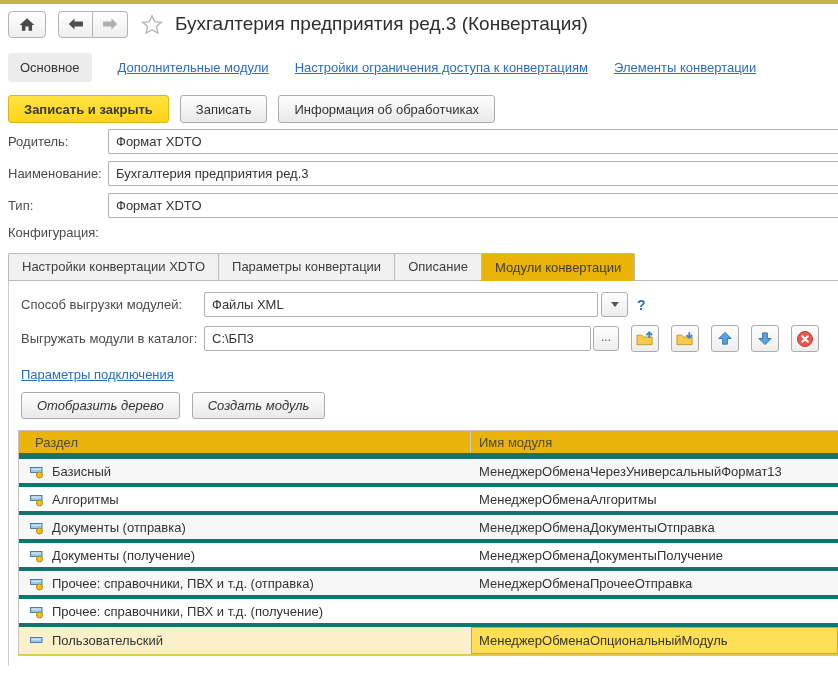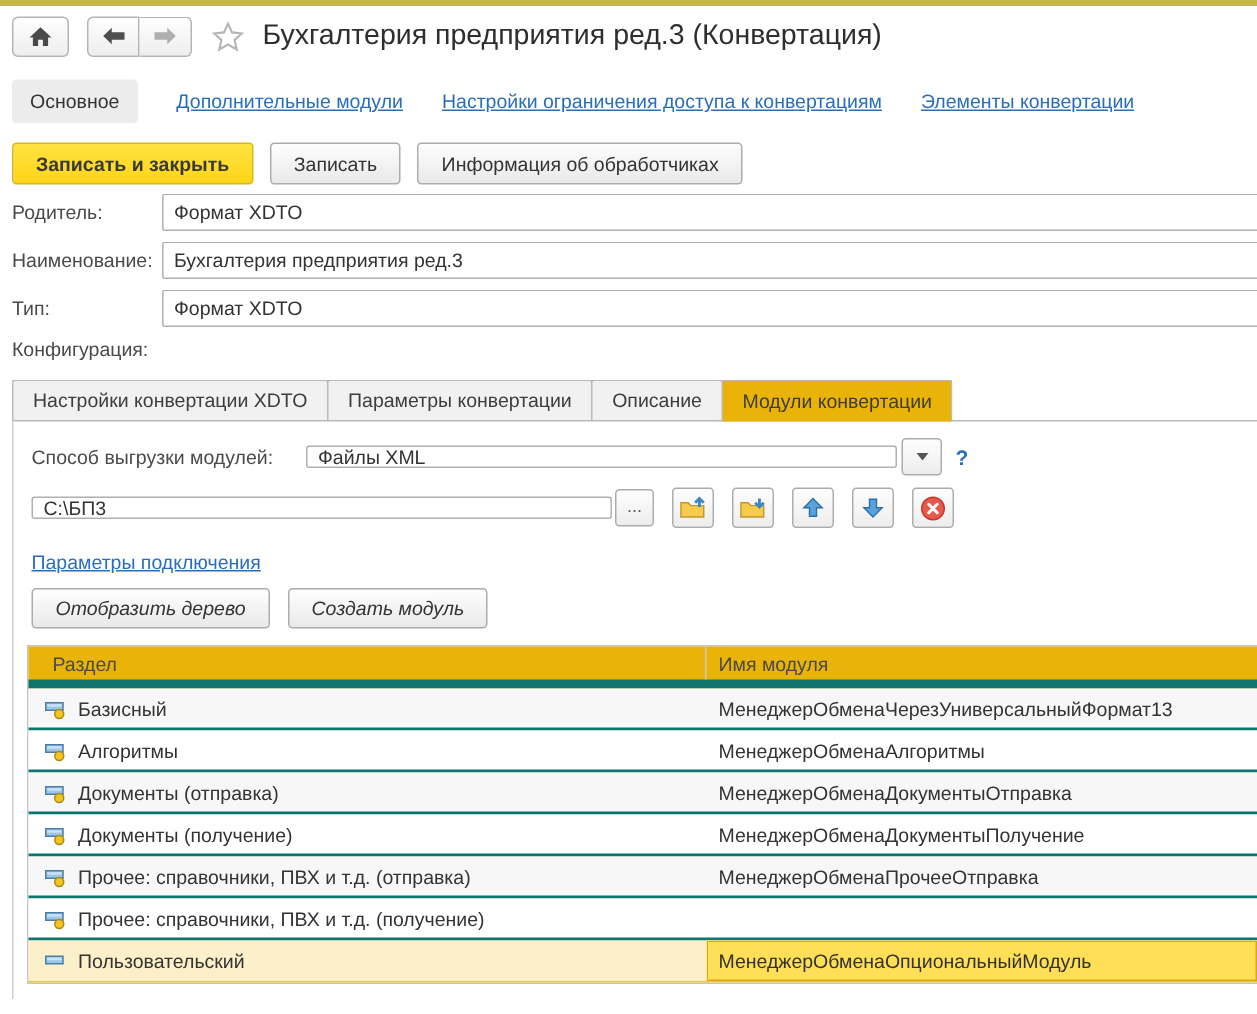--- a/index.html
+++ b/index.html
@@ -58,21 +58,21 @@
     color:#3D3D3D; cursor:pointer; white-space:nowrap;
   }
   .tab + .tab { margin-left:-1px; }
   .tab.active { background:#eab308; height:28px; line-height:27px; margin-bottom:-1px; position:relative; z-index:2; }
 
   .tabpanel { border-left:1px solid #CDCDCD; height:385px; padding:11px 0 0 12px; }
 
   .prow { display:flex; align-items:center; margin-bottom:8px; }
   .plabel { width:183px; flex:none; color:#4A4A4A; }
   .fieldbox {
-    height:15px; border:1px solid #B0B0B0; border-radius:2px; background:#fff;
+    height:25px; border:1px solid #B0B0B0; border-radius:2px; background:#fff;
     display:flex; align-items:center; padding:0 7px; color:#333; cursor:text;
     white-space:nowrap; overflow:hidden;
   }
   .combo { width:394px; }
   .dirinput { width:387px; }
   .combo-arrow {
     width:27px; height:25px; margin-left:3px; border:1px solid #ACACAC; border-radius:3px;
     background:linear-gradient(#FEFEFE,#EDEDED); display:inline-flex; align-items:center;
     justify-content:center; cursor:pointer; padding:0;
   }
@@ -92,21 +92,21 @@
   .tree-actions { display:flex; gap:12px; margin-top:10px; }
   .tree-actions .btn { height:27px;font-style:italic; }
 
   
   .grid { margin:11px 0 0 -3px; width:calc(100% + 3px); border:1px solid #C4C4C4; border-right:none; }
   .ghead { display:flex; height:28px; background:#eab308; border-bottom:6px solid #0f766e; color:#4A4A4A; }
   .gcell { display:flex; align-items:center; height:100%; white-space:nowrap; overflow:hidden; }
   .c1 { width:452px; flex:none; padding-left:16px; }
   .ghead .c1 { border-right:1px solid #C8C8C8; }
   .c2 { flex:1; padding-left:8px; }
-  .grow { display:flex; height:28px; border-bottom:2px solid #0f766e; background:#fff; cursor:pointer; }
+  .grow { display:flex; height:28px; border-bottom:4px solid #0f766e; background:#fff; cursor:pointer; }
   .grow.alt { background:#F7F7F7; }
   .grow .c1 { padding-left:10px; gap:7px; }
   .grow.selected { background:#FBF0C9; border-bottom:1px solid #E7C443; }
   .grow.selected .c2 { background:#FFDE58; box-shadow:inset 0 0 0 1px #D9A714; }
   .mod-icon { width:16px; height:16px; flex:none; display:flex; }
 </style>
 </head>
 <body>
 
 <div class="topbar"></div>
@@ -187,20 +187,21 @@
     <div class="prow">
       <span class="plabel">Способ выгрузки модулей:</span>
       <div class="fieldbox combo">Файлы XML</div>
       <button class="combo-arrow">
         <span class="tri"></span>
       </button>
       <span class="help">?</span>
     </div>
 
     <div class="prow">
+      <span class="plabel">Выгружать модули в каталог:</span>
       <div class="fieldbox dirinput">C:\БП3</div>
       <button class="mini">...</button>
       <button class="icon-btn">
         <span style="display:flex">
           <svg width="19" height="17" viewBox="0 0 20 17">
               <path d="M1 5 v10 h16 v-8 h-9 l-2-2 z" fill="#F7CC4D" stroke="#C0982F"></path>
               <path d="M14 8 V2 M11 5 l3 -3 l3 3" fill="none" stroke="#3C86C8" stroke-width="2"></path>
             </svg>
         </span>
       </button>

